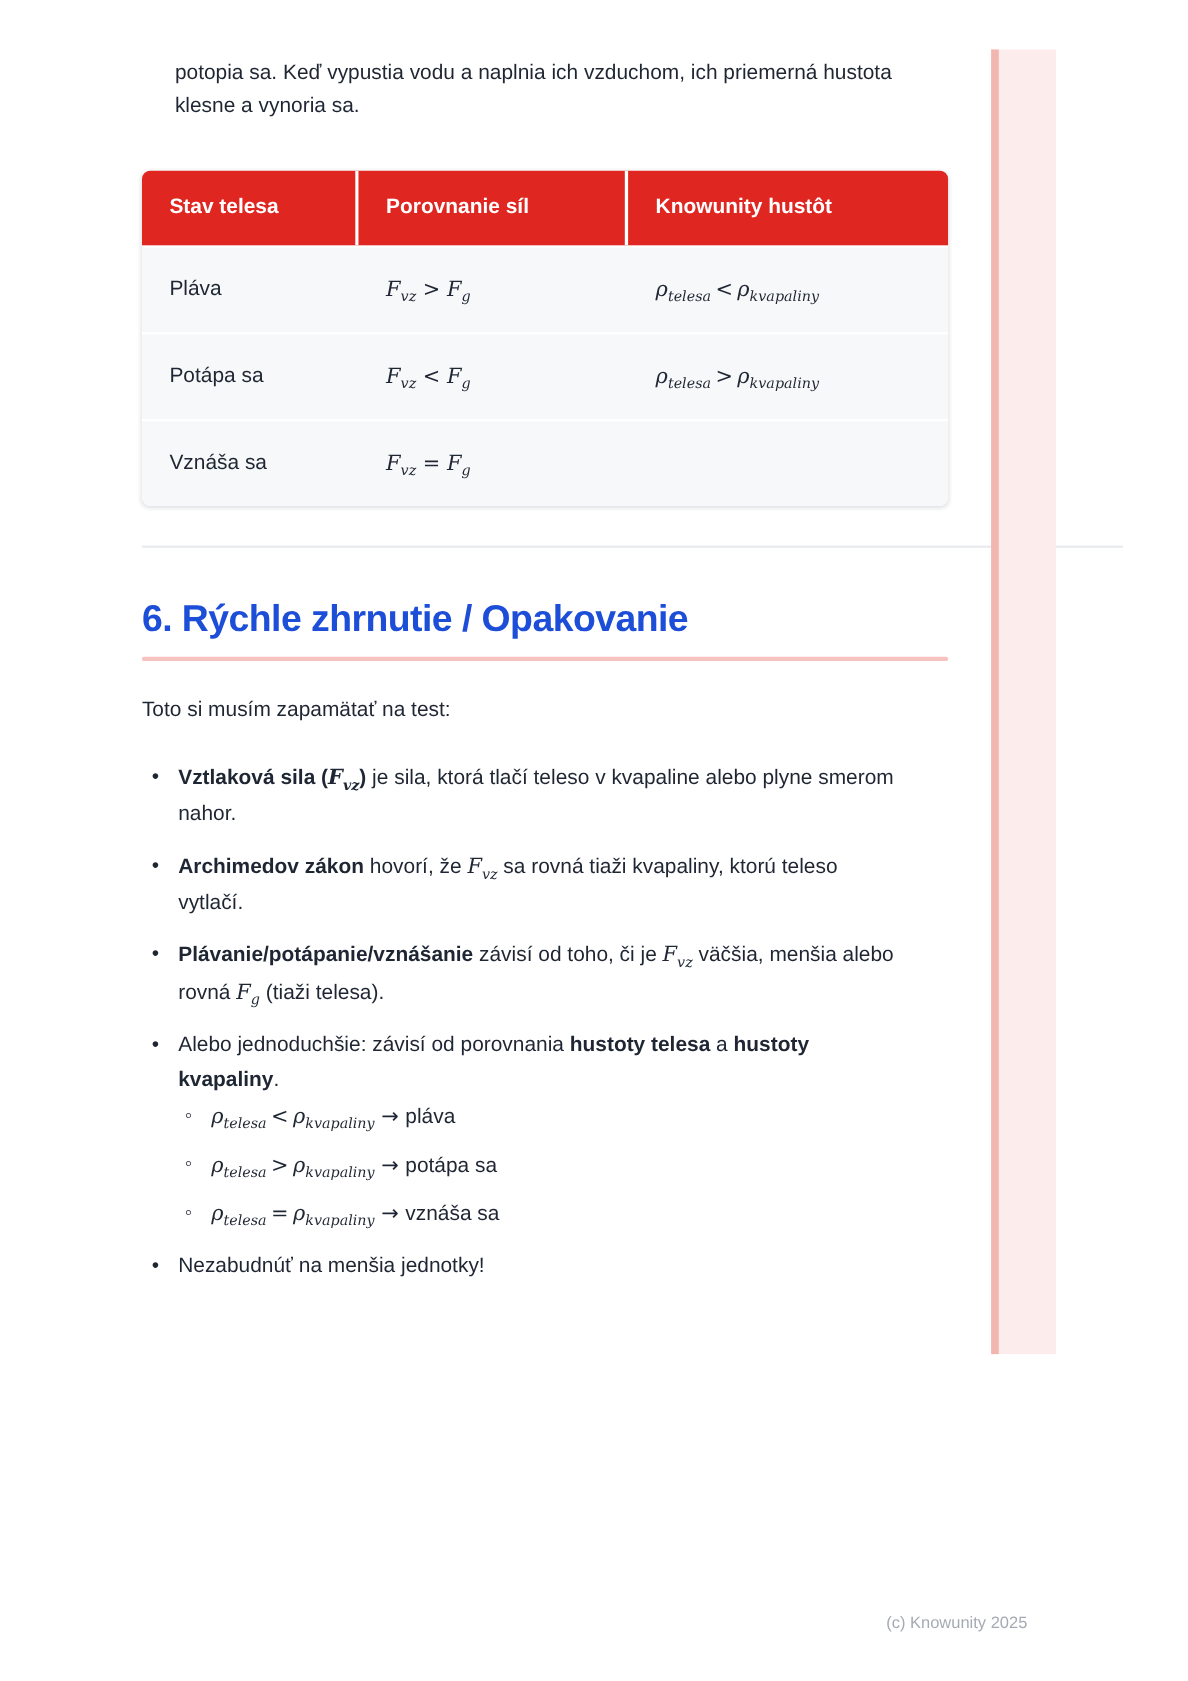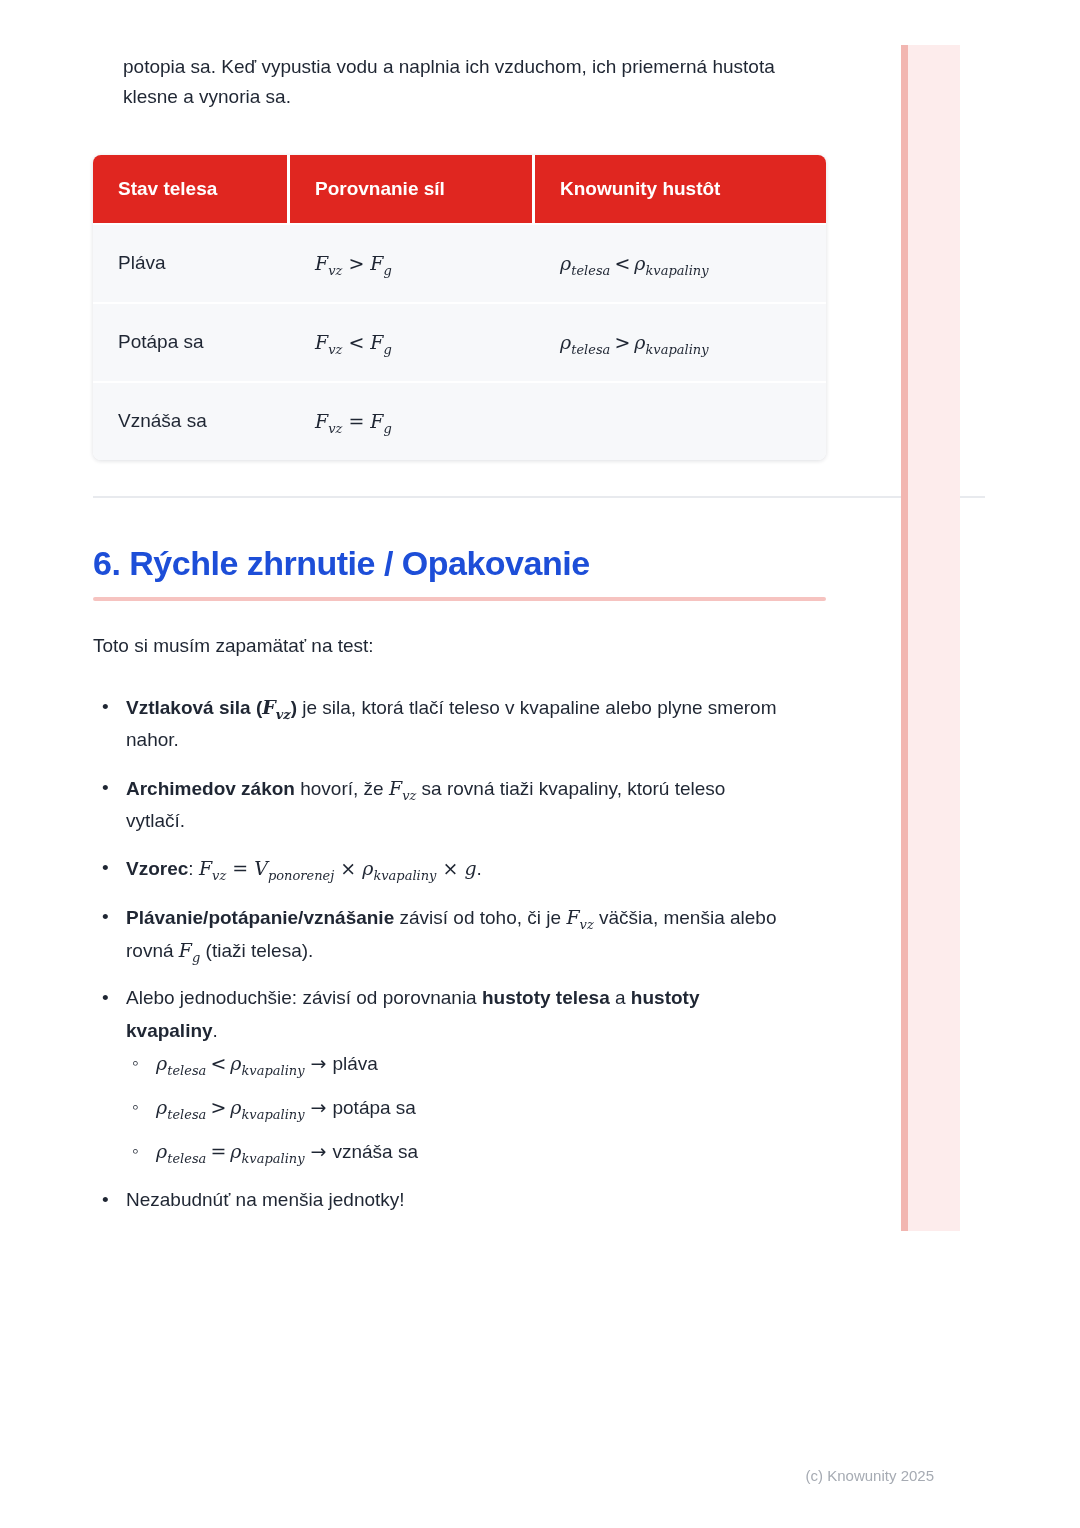--- a/index.html
+++ b/index.html
@@ -4,21 +4,21 @@
 <style>
   * { margin: 0; padding: 0; box-sizing: border-box; }
   html, body { background: #ffffff; }
   body {
     width: 1080px; height: 1528px;
     font-family: "Liberation Sans", sans-serif;
     color: #1f2633;
     position: relative;
     overflow: hidden;
   }
-  .page { position: relative; width: 1000px; height: 1528px; background: #fff; }
+  .page { position: relative; width: 1000px; height: 1528px; background: #fff; padding-left: 36px; }
   .content { padding: 52px 0 0 93px; }
 
   
   .intro {
     margin-left: 30px;
     width: 660px;
     font-size: 19px;
     line-height: 1.6;
   }
 
@@ -164,21 +164,20 @@
     <div class="underline"></div>
 
     <p class="lead">Toto si musím zapamätať na test:</p>
 
     <ul class="main">
 
       <li><span class="b">Vztlaková sila (</span><span class="m"><span class="mi b">F</span><sub class="ms b">vz</sub></span><span class="b">)</span><span> je sila, ktorá tlačí teleso v kvapaline alebo plyne smerom nahor.</span></li>
 
       <li><span class="b">Archimedov zákon</span><span> hovorí, že </span><span class="m"><span class="mi">F</span><sub class="ms">vz</sub></span><span> sa rovná tiaži kvapaliny, ktorú teleso vytlačí.</span></li>
 
-      <li><span class="b">Vzorec</span><span>: </span><span class="m"><span class="mi">F</span><sub class="ms">vz</sub><span class="op">=</span><span class="mi">V</span><sub class="ms">ponorenej</sub><span class="op">×</span><span class="mi">ρ</span><sub class="ms">kvapaliny</sub><span class="op">×</span><span class="mi">g</span></span><span>.</span></li>
 
       <li><span class="b">Plávanie/potápanie/vznášanie</span><span> závisí od toho, či je </span><span class="m"><span class="mi">F</span><sub class="ms">vz</sub></span><span> väčšia, menšia alebo rovná </span><span class="m"><span class="mi">F</span><sub class="ms">g</sub></span><span> (tiaži telesa).</span></li>
 
       <li><span>Alebo jednoduchšie: závisí od porovnania </span><span class="b">hustoty telesa</span><span> a </span><span class="b">hustoty kvapaliny</span><span>.</span>
         <ul class="sub">
           <li><span class="m"><span class="mi">ρ</span><sub class="ms">telesa</sub><span class="op tight">&lt;</span><span class="mi">ρ</span><sub class="ms">kvapaliny</sub></span><span class="arrow">→</span><span>pláva</span></li>
           <li><span class="m"><span class="mi">ρ</span><sub class="ms">telesa</sub><span class="op tight">&gt;</span><span class="mi">ρ</span><sub class="ms">kvapaliny</sub></span><span class="arrow">→</span><span>potápa sa</span></li>
           <li><span class="m"><span class="mi">ρ</span><sub class="ms">telesa</sub><span class="op tight">=</span><span class="mi">ρ</span><sub class="ms">kvapaliny</sub></span><span class="arrow">→</span><span>vznáša sa</span></li>
         </ul>
       </li>

